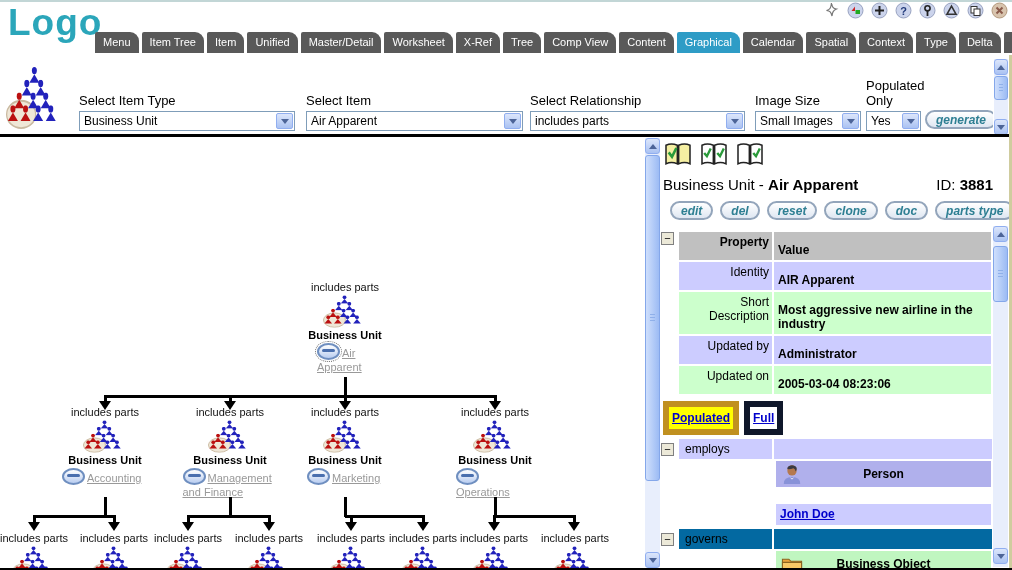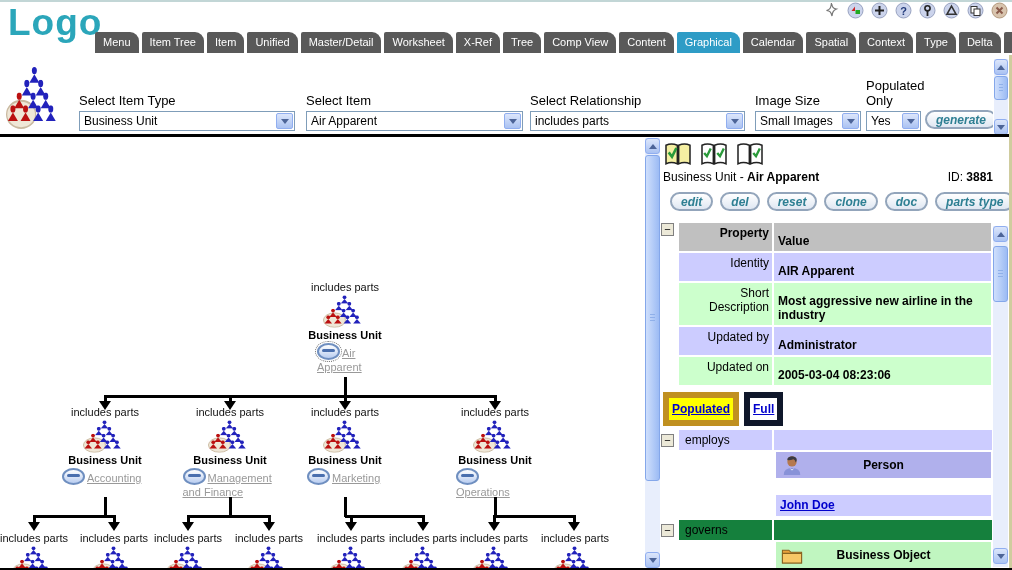--- a/index.html
+++ b/index.html
@@ -58,21 +58,21 @@
   .n-link a{color:#999;text-decoration:underline;cursor:pointer}
   .tl{position:absolute;background:#000}
   .tl.h{height:3px}
   .tl.v{width:3px}
   .ahead{position:absolute;width:0;height:0;border-left:6px solid transparent;border-right:6px solid transparent;
          border-top:9px solid #000}
   
   .details{position:absolute;left:661px;top:137px;width:348px;height:431px;overflow:hidden;background:#fff;font-size:12px}
   .books{display:flex;gap:6px;margin:5px 0 0 2px}
   .books svg{width:30px;height:24px;cursor:pointer}
-  .d-title{display:flex;justify-content:space-between;width:330px;margin:4px 0 0 2px;font-size:12px}
+  .d-title{display:flex;justify-content:space-between;width:330px;margin:10px 0 0 2px;font-size:15px}
   .d-actions{display:flex;align-items:center;gap:7px;margin:8px 0 0 2px}
   .d-actions .org-sm{width:24px;height:19px}
   .abtn{border:2px solid #93a5bb;border-radius:11px;background:linear-gradient(#fff,#dfe7f2);padding:0 9px;
         height:19px;line-height:16px;font-style:italic;font-weight:bold;color:#2e7f93;font-size:12px;
         white-space:nowrap;cursor:pointer}
   .ptable{margin-top:12px;width:330px}
   .prow{display:flex;gap:2px;margin-top:2px;align-items:stretch}
   .p-gut{width:16px;flex:0 0 16px;display:flex;align-items:flex-start}
   .minus{width:13px;height:13px;background:#ece9d8;border:1px solid #808080;font-size:11px;line-height:11px;
          text-align:center;display:inline-block;box-sizing:border-box;cursor:pointer}
@@ -84,21 +84,21 @@
   .vlinks{margin:7px 0 0 2px;display:flex;gap:5px}
   .vlink{font-weight:bold;color:#0000cc;text-decoration:underline;padding:4px 3px;border:6px solid #0f172a;
          background:#fff;cursor:pointer}
   .vlink.active{background:#ffff00;border-color:#c09020}
   .section{margin-top:4px}
   .band{display:flex;gap:2px;align-items:stretch}
   .band .p-gut{align-items:center}
   .band-label{width:93px;flex:0 0 93px;padding:3px 0 3px 6px;box-sizing:border-box}
   .band-rest{flex:1}
   .section.lavender .band-label,.section.lavender .band-rest{background:#ccccff}
-  .section.green .band-label,.section.green .band-rest{background:#15803d}
+  .section.green .band-label,.section.green .band-rest{background:#0369a1}
   .sub{margin:2px 0 0 115px;width:215px}
   .sub-header{position:relative;height:26px;display:flex;align-items:center;justify-content:center;font-weight:bold}
   .sub-header svg{position:absolute;left:5px}
   .icon-person{width:22px;height:22px}
   .icon-folder{width:22px;height:17px}
   .section.lavender .sub-header{background:#b0b0ec}
   .section.green .sub-header{background:#c0f6c0}
   .sub-row{margin-top:17px;height:21px;line-height:21px;padding-left:4px}
   .section.lavender .sub-row{background:#ccccff}
   .section.green .sub-row{background:#ddffdd}

